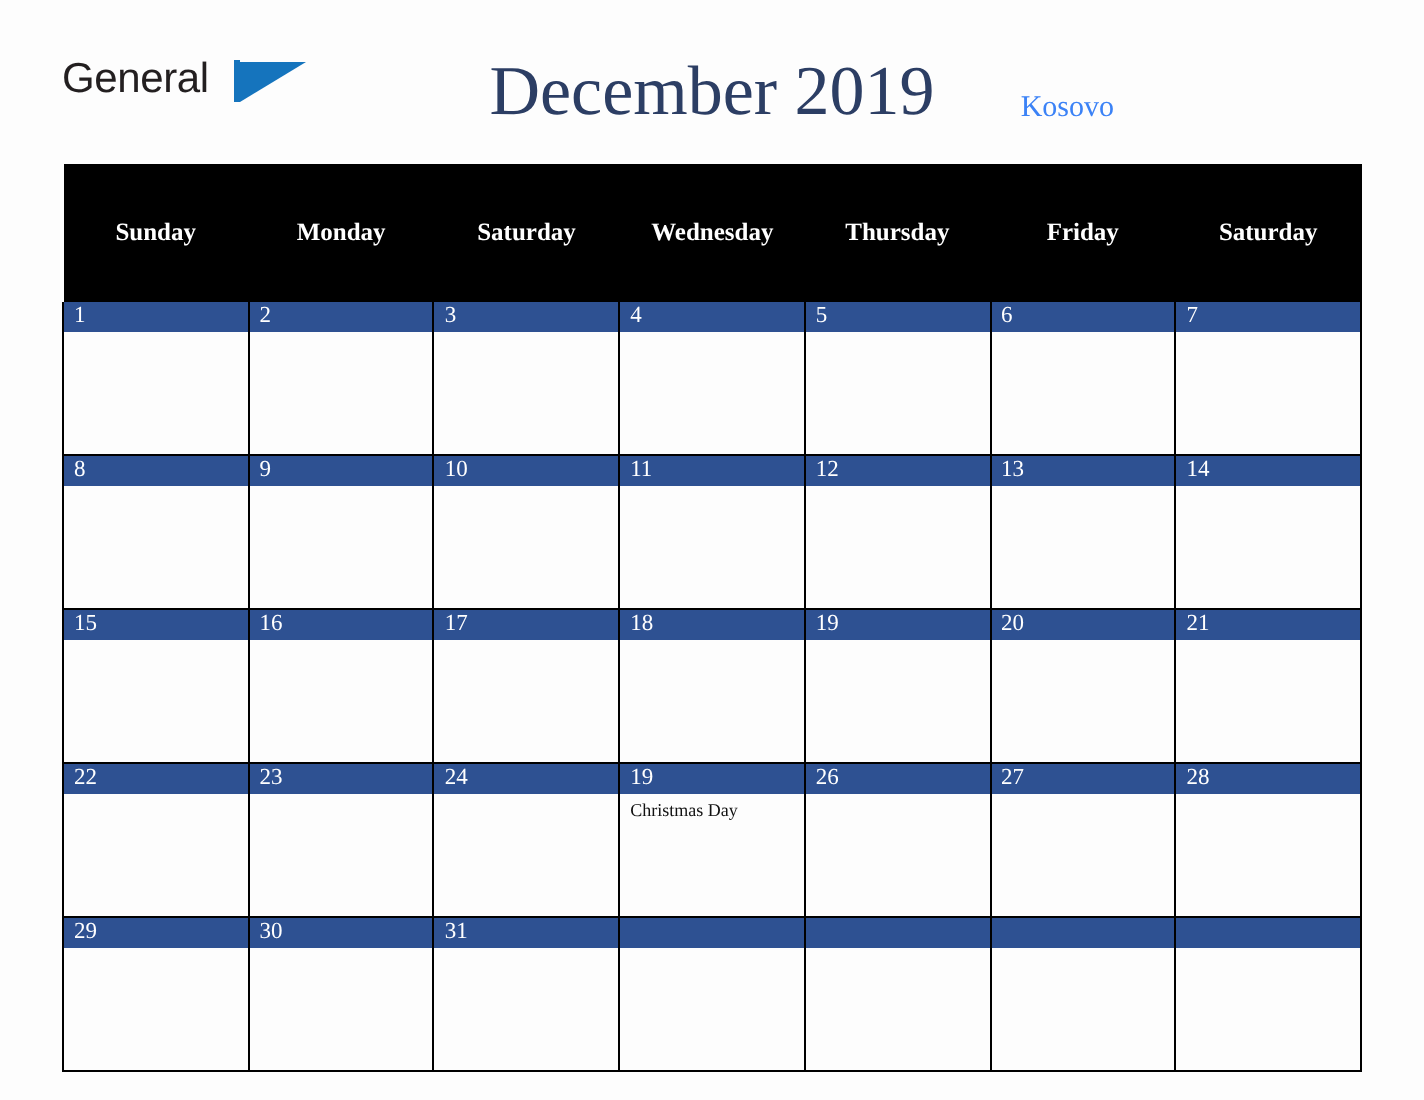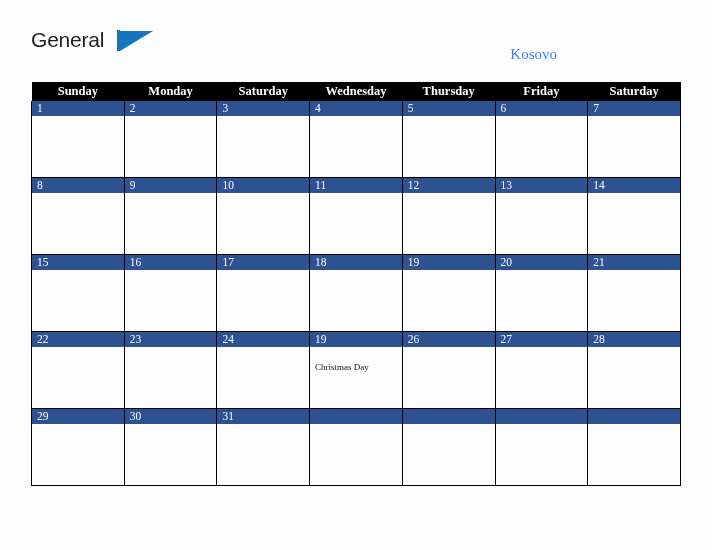--- a/index.html
+++ b/index.html
@@ -108,22 +108,22 @@
     border-collapse: collapse;
     table-layout: fixed;
   }
 
   .calendar th {
     background: #000000;
     color: #ffffff;
     font-family: "Liberation Serif", serif;
     font-size: 12.5px;
     font-weight: bold;
-    height: 19px;
-    padding: 0;
+    height: 37px;
+    padding: 16px;
     text-align: center;
     border: 0;
   }
 
   .calendar td {
     padding: 0;
     vertical-align: top;
     border-left: 1px solid #000000;
     border-right: 1px solid #000000;
     border-bottom: 1px solid #000000;
@@ -143,41 +143,42 @@
     line-height: 15px;
     padding: 0 0 0 5px;
     color: #ffffff;
     font-family: "Liberation Serif", serif;
     font-size: 11.5px;
     text-align: left;
     overflow: hidden;
   }
 
   .event {
-    padding: 15px 4px 0 5px;
+    padding: 3px 4px 0 5px;
     font-family: "Liberation Serif", serif;
     font-size: 9px;
     color: #111111;
     line-height: 11px;
   }
 </style>
 </head>
 <body>
 
 <div class="page">
 
   <div class="header">
 
     <div class="logo">
       <span class="logo-general">General</span>
       <span class="logo-bar"></span>
       <span class="logo-triangle"></span>
       <span class="logo-blue">Blue</span>
     </div>
 
+    <div class="title">December 2019</div>
 
     <div class="country">Kosovo</div>
 
   </div>
 
   <table class="calendar">
     <thead>
       <tr>
         <th>Sunday</th>
         <th>Monday</th>

